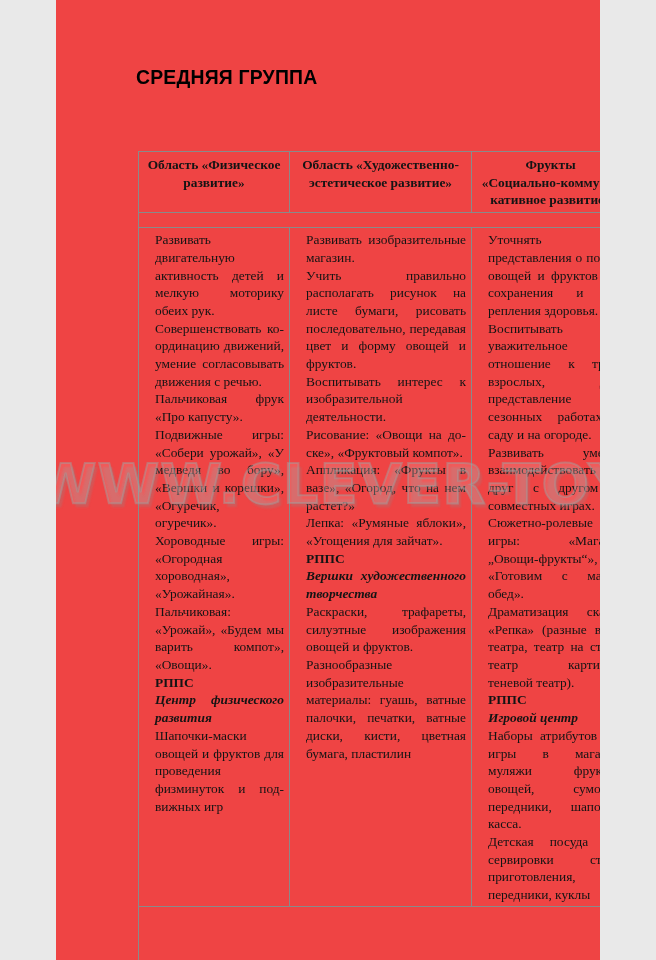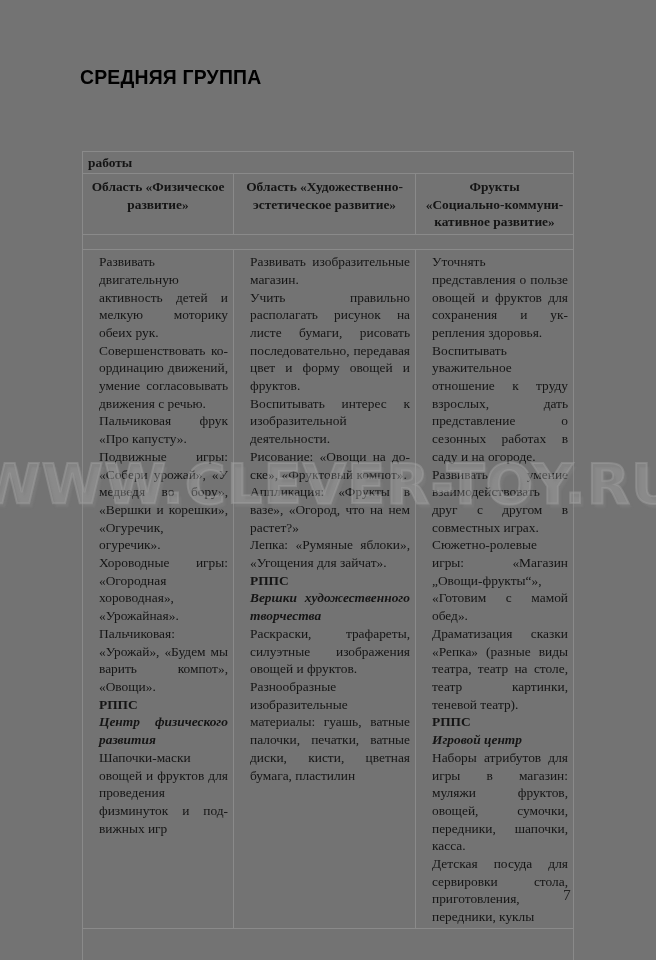--- a/index.html
+++ b/index.html
@@ -1,17 +1,17 @@
 <!DOCTYPE html>
 <html lang="ru"><head>
 <meta charset="utf-8">
 <style>
   html,body{margin:0;padding:0;background:#e9e9e9;}
   .page{
-    position:relative;width:656px;height:960px;background:#737373;
+    position:relative;width:544px;height:960px;background:#ef4444;
     font-family:"Liberation Serif",serif;color:#141414;overflow:hidden;margin:0 auto;
   }
   .title{
     position:absolute;left:80px;top:66px;
     font-family:"Liberation Sans",sans-serif;font-weight:700;font-size:20px;
     color:#000;letter-spacing:0.2px;transform:scaleX(0.97);transform-origin:left center;
   }
   table.main{
     position:absolute;left:82px;top:151px;width:491px;
     border-collapse:collapse;table-layout:fixed;
@@ -55,23 +55,20 @@
 
   <div class="watermark">WWW.CLEVER-TOY.RU</div>
 
   <table class="main">
     <colgroup>
       <col style="width:151px">
       <col style="width:182px">
       <col style="width:158px">
     </colgroup>
     <tbody>
-      <tr class="r-works">
-        <td colspan="3">работы</td>
-      </tr>
       <tr class="r-head">
         <td>Область «Физическое
 развитие»</td>
         <td>Область «Художественно-
 эстетическое развитие»</td>
         <td>Фрукты
 «Социально-коммуни-
 кативное развитие»</td>
       </tr>
       <tr class="r-thin">

